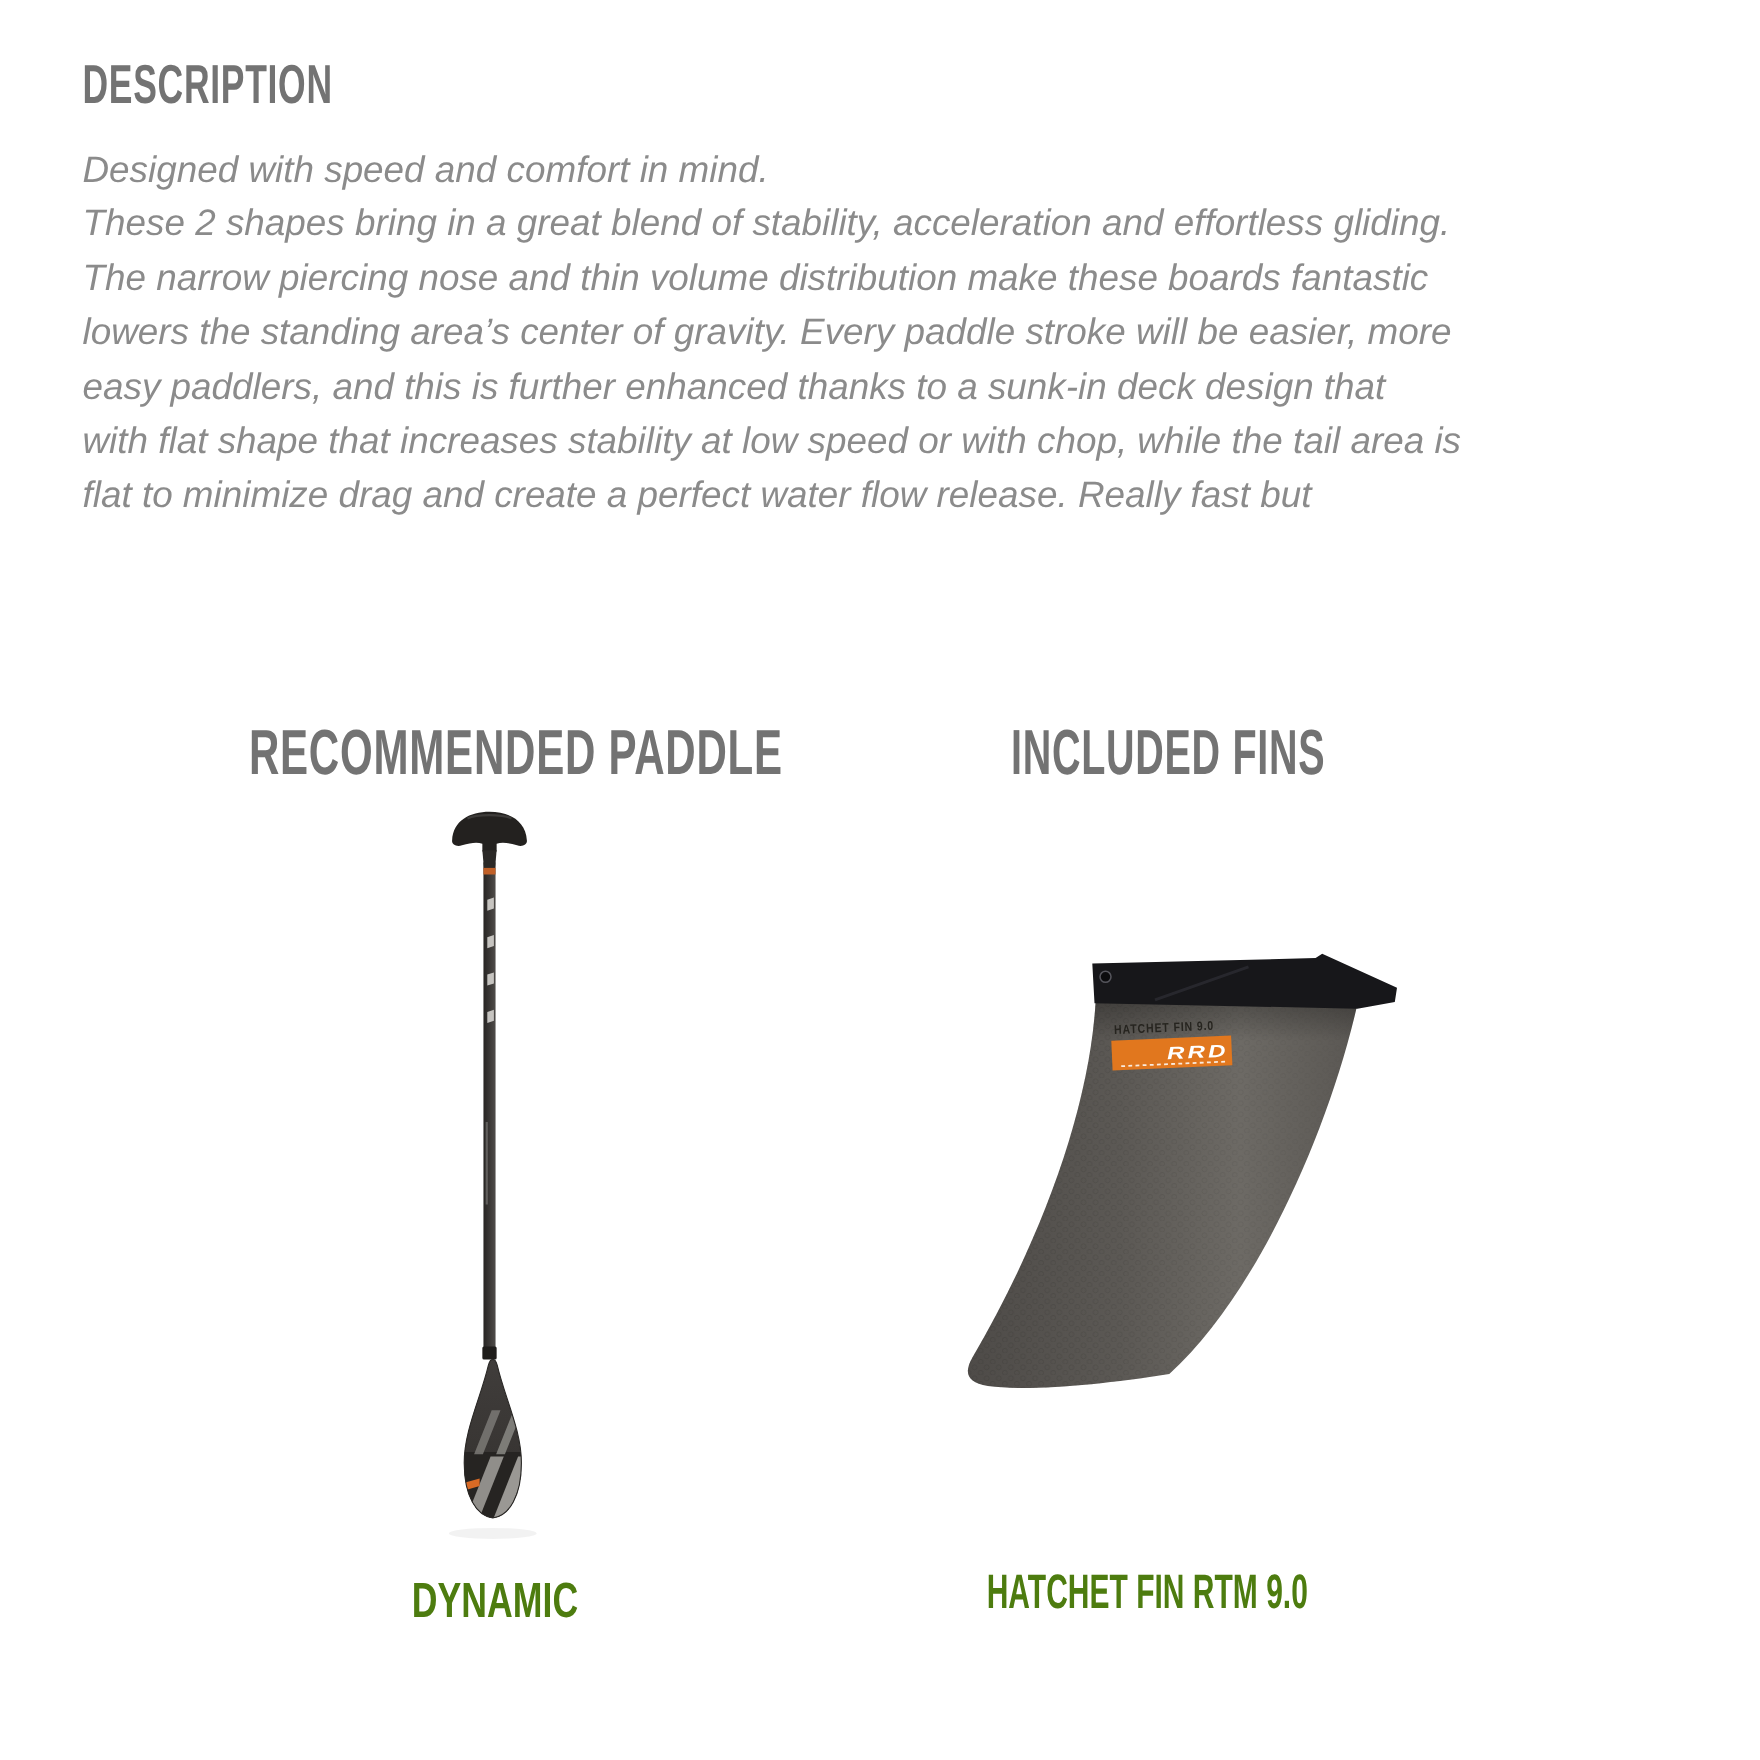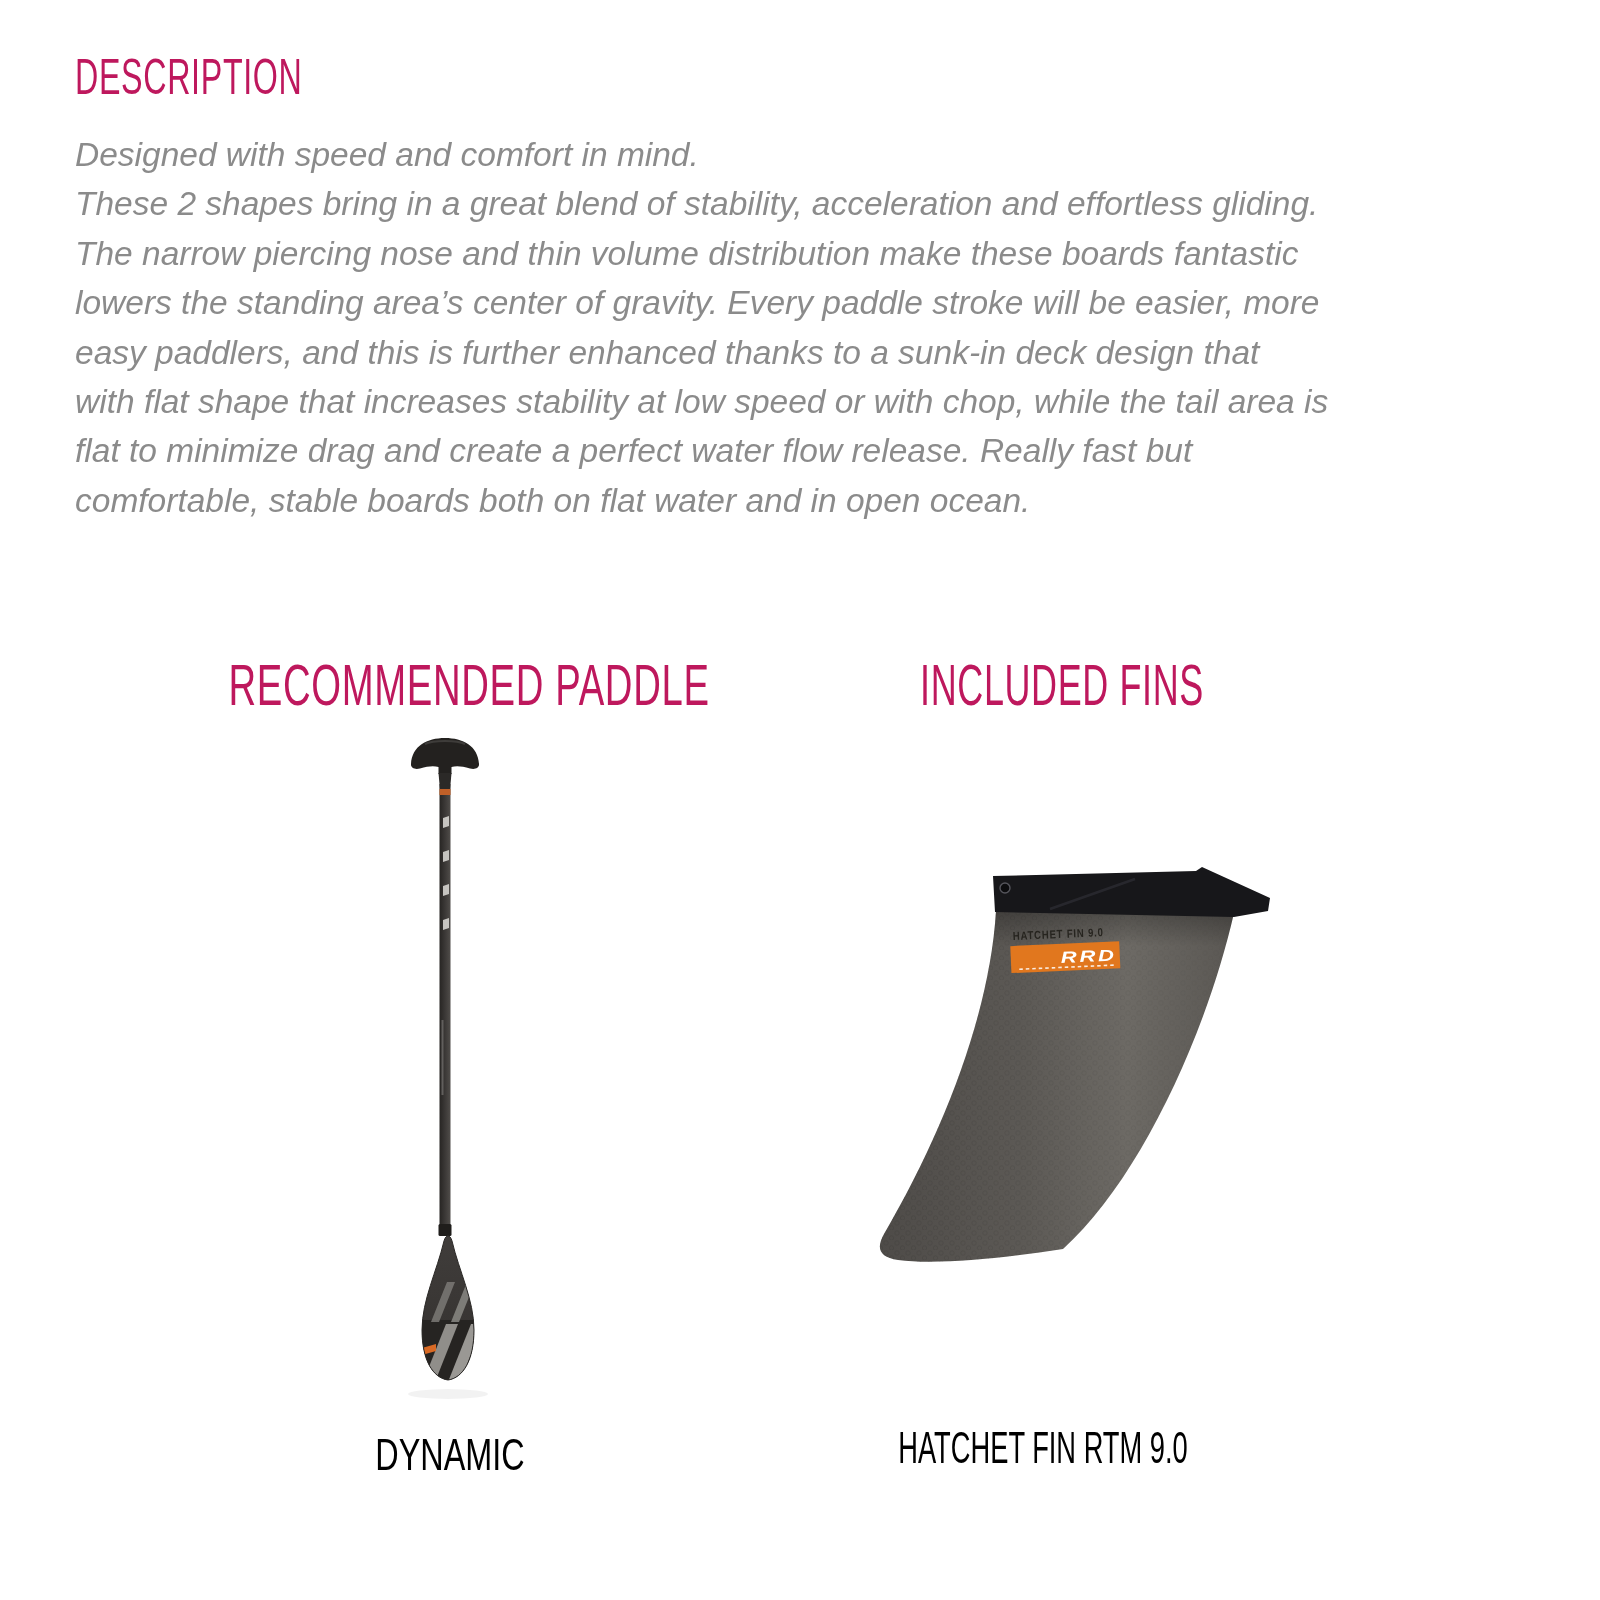--- a/index.html
+++ b/index.html
@@ -6,22 +6,22 @@
   #stage{
     position:relative;width:1600px;height:1600px;background:#ffffff;overflow:hidden;
     font-family:"Liberation Sans", sans-serif;
   }
   .abs{position:absolute;}
   
   .hd{position:absolute;white-space:nowrap;line-height:1;}
   .hd.centered{transform:translateX(-50%);text-align:right;}
   .hd .cond{display:inline-block;transform:scaleX(var(--sx,0.65));transform-origin:center;}
   .hd.leftal .cond{transform-origin:left center;}
-  .h-black{color:#be185d;font-weight:400;}
-  .h-gray{color:#000000;font-weight:400;}
+  .h-black{color:#737373;font-weight:700;}
+  .h-gray{color:#4d7c0f;font-weight:700;}
   #desc-heading{left:75px;top:52px;font-size:50px;--sx:0.645;letter-spacing:1px;}
   #para{left:75px;top:130px;width:1480px;color:#8b8b8b;font-size:33.5px;font-style:italic;}
   #para .pline{white-space:nowrap;line-height:49.4px;height:49.4px;}
   #paddle-heading{left:469px;top:656px;font-size:58px;--sx:0.66;letter-spacing:1px;}
   #fins-heading{left:1062px;top:656px;font-size:58px;--sx:0.62;letter-spacing:1px;}
   #paddle-caption{left:450px;top:1432px;font-size:45px;--sx:0.72;}
   #fin-caption{left:1043px;top:1426px;font-size:44px;--sx:0.62;}
   svg{display:block;}
 </style>
 </head>
@@ -34,21 +34,20 @@
   </div>
 
   <div id="para" class="abs">
     <div class="pline">Designed with speed and comfort in mind.</div>
     <div class="pline">These 2 shapes bring in a great blend of stability, acceleration and effortless gliding.</div>
     <div class="pline">The narrow piercing nose and thin volume distribution make these boards fantastic</div>
     <div class="pline">lowers the standing area’s center of gravity. Every paddle stroke will be easier, more</div>
     <div class="pline">easy paddlers, and this is further enhanced thanks to a sunk-in deck design that</div>
     <div class="pline">with flat shape that increases stability at low speed or with chop, while the tail area is</div>
     <div class="pline">flat to minimize drag and create a perfect water flow release. Really fast but</div>
-    <div class="pline">comfortable, stable boards both on flat water and in open ocean.</div>
   </div>
 
   <div id="paddle-heading" class="hd centered h-black">
     <span class="cond">RECOMMENDED PADDLE</span>
   </div>
   <div id="fins-heading" class="hd centered h-black">
     <span class="cond">INCLUDED FINS</span>
   </div>
 
   <svg class="abs" style="left:365px;top:726px;" width="165" height="680" viewBox="0 0 165 680" aria-label="SUP paddle">

